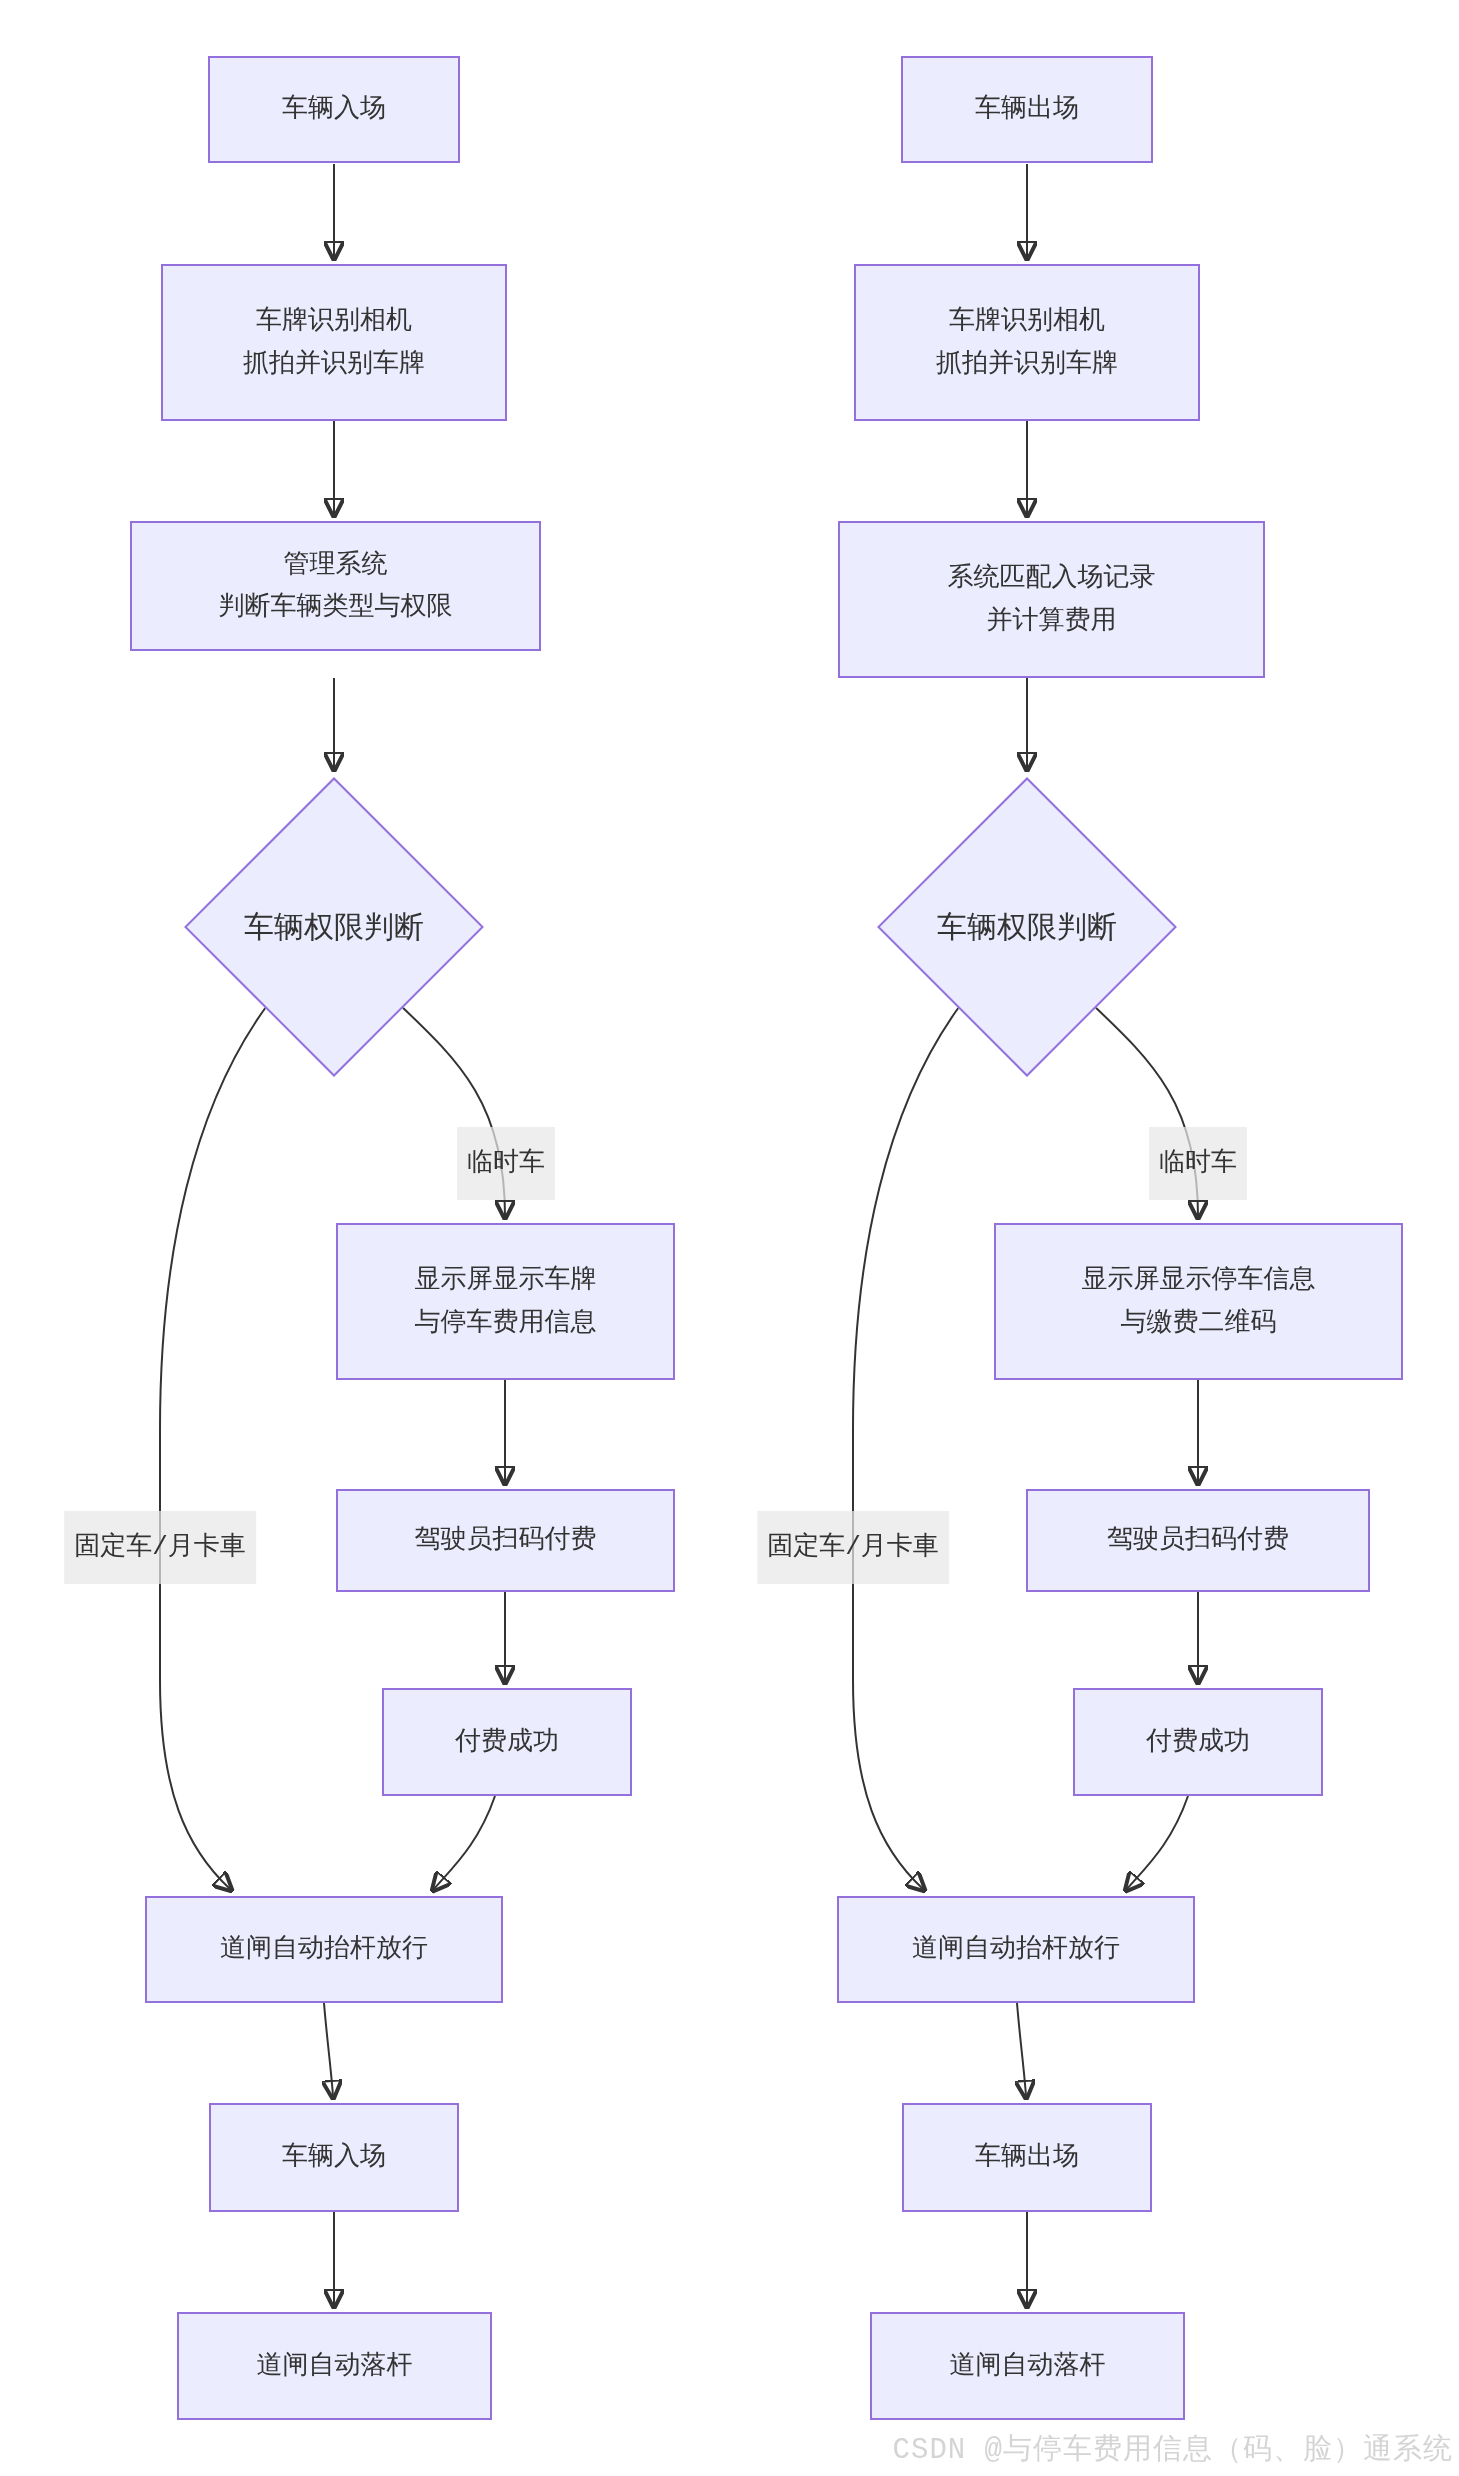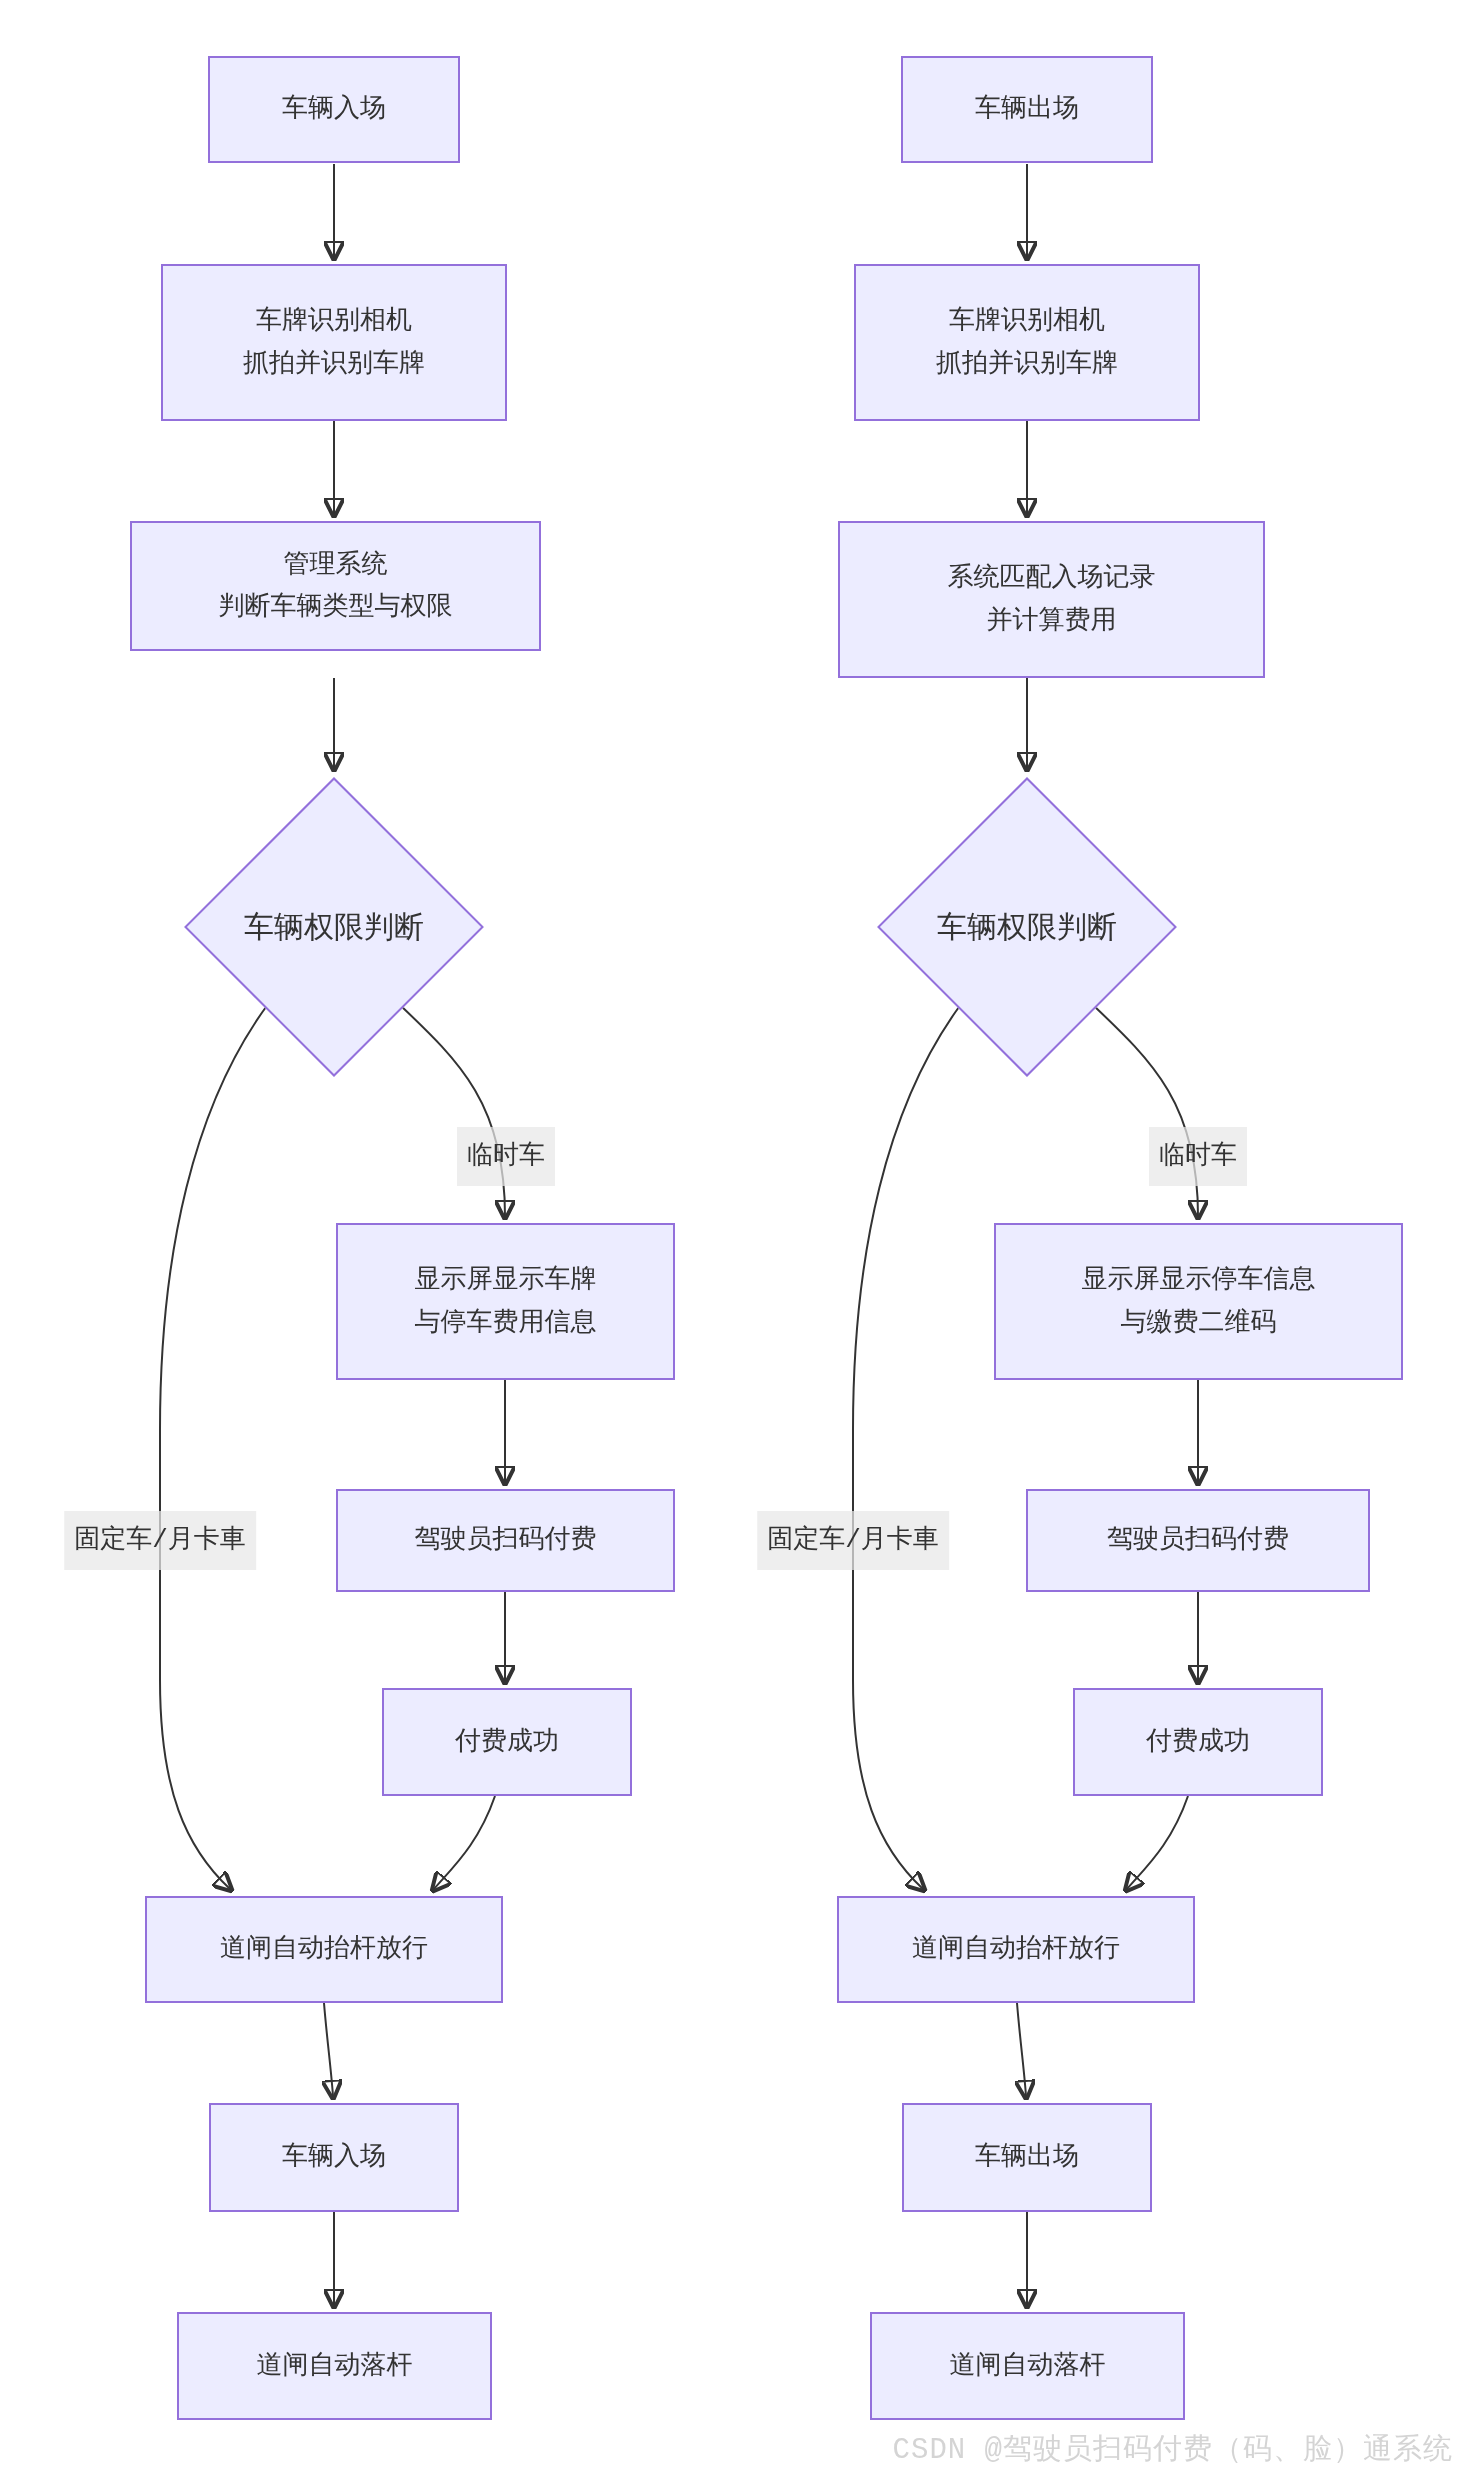--- a/index.html
+++ b/index.html
@@ -20,21 +20,21 @@
     position:absolute;box-sizing:border-box;width:212px;height:212px;
     background:#ECECFF;border:2.5px solid #9370DB;transform:rotate(45deg);
   }
   .diamond-label{
     position:absolute;width:280px;text-align:center;font-size:30px;color:#333;
     transform:translate(-50%,-50%);
   }
   .edge-label{
     position:absolute;transform:translateX(-50%);
     background:rgba(232,232,232,0.72);
-    font-size:26px;height:45px;line-height:45px;padding:7px 10px;
+    font-size:26px;height:45px;line-height:45px;padding:14px 10px;
     color:#333;white-space:nowrap;
   }
   .watermark{
     position:absolute;right:6px;top:2429px;
     font-size:29px;letter-spacing:1px;color:#d4d4d4;white-space:nowrap;
   }
 </style>
 </head>
 <body>
 
@@ -117,14 +117,14 @@
 
   <div class="node" style="left:837px;top:1896px;width:358px;height:107px">道闸自动抬杆放行</div>
 
   <div class="node" style="left:902px;top:2103px;width:250px;height:109px">车辆出场</div>
 
   <div class="node" style="left:870px;top:2312px;width:315px;height:108px">道闸自动落杆</div>
 
   <div class="edge-label" style="left:1198px;top:1127px">临时车</div>
   <div class="edge-label" style="left:853px;top:1511px">固定车/月卡車</div>
 
-  <div class="watermark">CSDN @驾驶员扫码付费（码、脸）通系统</div>
+  <div class="watermark">CSDN @与停车费用信息（码、脸）通系统</div>
 </div>
 
 </body></html>

